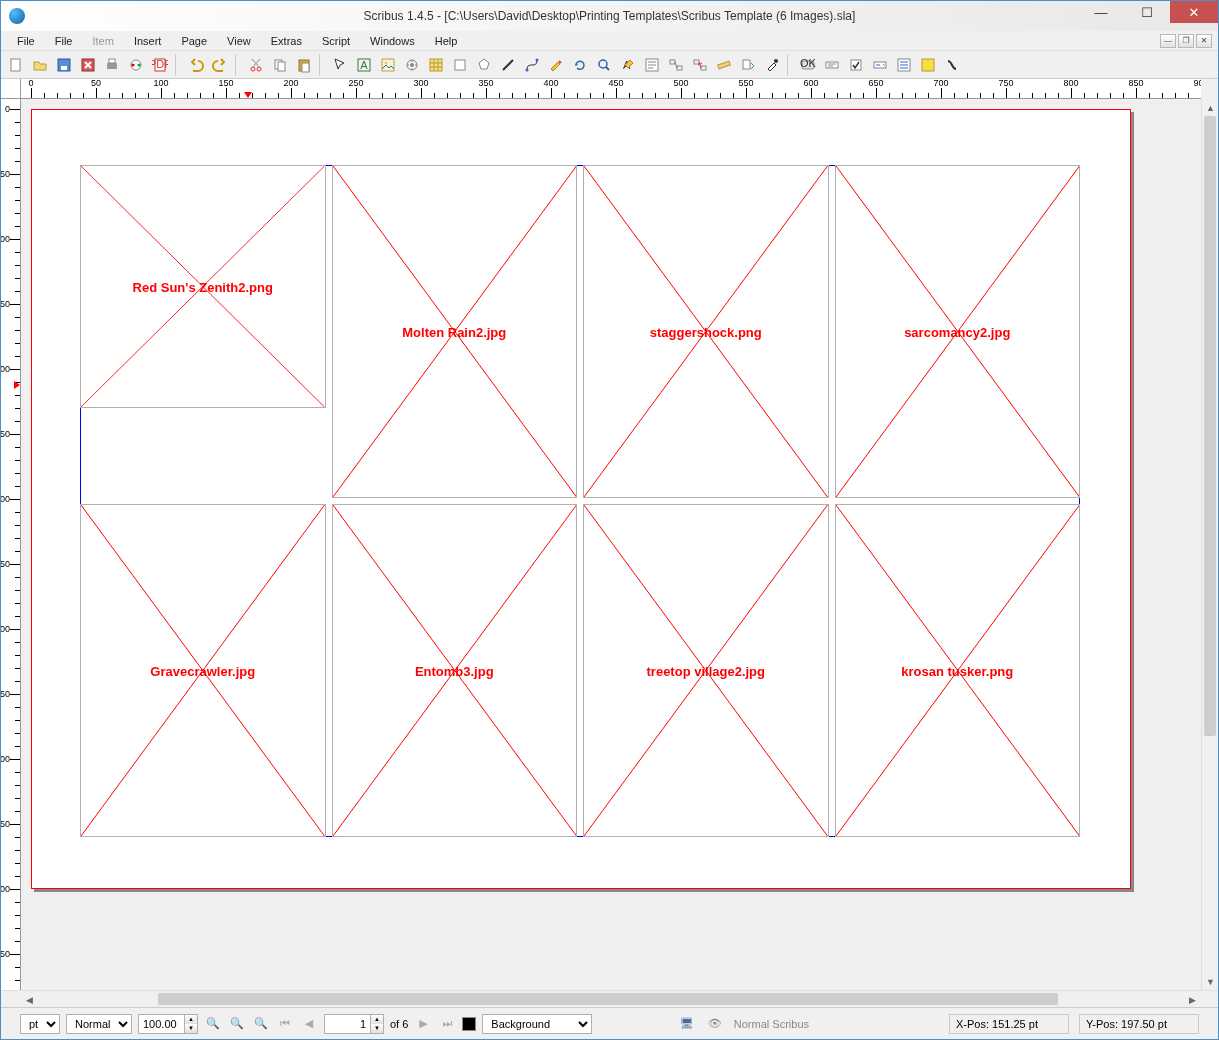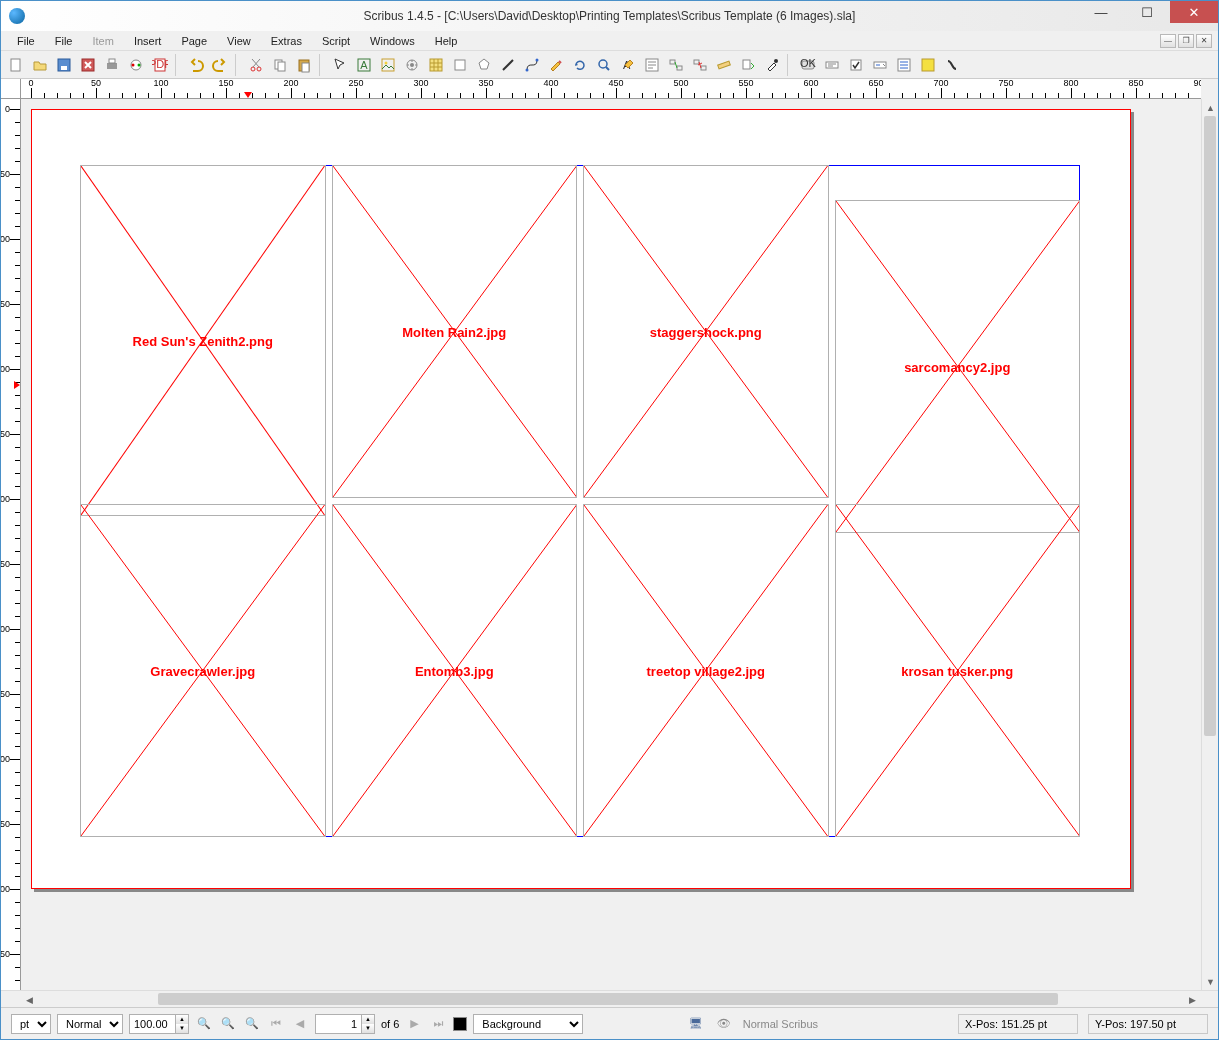--- a/index.html
+++ b/index.html
@@ -46,21 +46,21 @@
 
 .vscroll { width: 17px; background: #f0f0f0; border-left: 1px solid #ddd; position: relative; }
 .vscroll .thumb { position: absolute; left: 2px; right: 2px; top: 17px; height: 620px; background: #cdcdcd; border-radius: 2px; }
 .hscroll-row { height: 17px; display: flex; background: #f0f0f0; border-top: 1px solid #ddd; }
 .hscroll-row .corner { width: 20px; }
 .hscroll { flex: 1; position: relative; }
 .hscroll .thumb { position: absolute; top: 2px; bottom: 2px; left: 120px; width: 900px; background: #cdcdcd; border-radius: 2px; }
 .sb-btn { width: 17px; height: 17px; display: flex; align-items: center; justify-content: center; color: #666; font-size: 9px; }
 
 
-.statusbar { height: 32px; background: #f0f0f0; border-top: 1px solid #ccc; display: flex; align-items: center; padding: 0 10px; gap: 6px; }
+.statusbar { height: 32px; background: #f0f0f0; border-top: 1px solid #ccc; display: flex; align-items: center; padding: 0 19px; gap: 6px; }
 .statusbar select, .statusbar input { height: 20px; border: 1px solid #b0b0b0; background: #fff; font-size: 11px; padding: 0 4px; }
 .statusbar .sbtn { width: 18px; height: 18px; display: flex; align-items: center; justify-content: center; color: #4a6a9a; }
 .spin { width: 60px; display: flex; align-items: center; }
 .spin input { width: 46px; text-align: right; border-right: none; }
 .spin .arrows { width: 14px; height: 20px; border: 1px solid #b0b0b0; display: flex; flex-direction: column; }
 .spin .arrows div { flex:1; font-size:6px; display:flex; align-items:center; justify-content:center; background:linear-gradient(#fff,#e0e0e0);}
 .layer-swatch { width: 14px; height: 14px; background: #000; border: 1px solid #888; }
 .statusbar .right { margin-left: auto; display: flex; align-items: center; gap: 10px; }
 .pos-box { border: 1px solid #c8c8c8; padding: 3px 6px; min-width: 120px; background: #f0f0f0; }
 
@@ -549,42 +549,42 @@
       <div class="tick minor" style="top: 881px;"></div>
       <div class="ruler-marker-v" style="top: 286px;"></div>
     </div>
   <div class="canvas-wrap">
     <div class="canvas-scroll">
       <div class="page-container">
         <div class="page-shadow"></div>
         <div class="page">
           <div class="margin-box"></div>
           <div class="frames" id="frames">
-              <div class="frame" style="left: 0px; top: 0px; width: 245.5px; height: 351px;">
+              <div class="frame" style="left: 0px; top: 0px; width: 245.5px; height: 243px;">
                 <svg viewBox="0 0 245.5 333" preserveAspectRatio="none">
                   <line x1="0" y1="0" x2="245.5" y2="333" stroke="red"></line>
                   <line x1="245.5" y1="0" x2="0" y2="333" stroke="red"></line>
                 </svg>
                 <div class="fname">Red Sun's Zenith2.png</div>
               </div>
               <div class="frame" style="left: 251.5px; top: 0px; width: 245.5px; height: 333px;">
                 <svg viewBox="0 0 245.5 333" preserveAspectRatio="none">
                   <line x1="0" y1="0" x2="245.5" y2="333" stroke="red"></line>
                   <line x1="245.5" y1="0" x2="0" y2="333" stroke="red"></line>
                 </svg>
                 <div class="fname">Molten Rain2.jpg</div>
               </div>
               <div class="frame" style="left: 503px; top: 0px; width: 245.5px; height: 333px;">
                 <svg viewBox="0 0 245.5 333" preserveAspectRatio="none">
                   <line x1="0" y1="0" x2="245.5" y2="333" stroke="red"></line>
                   <line x1="245.5" y1="0" x2="0" y2="333" stroke="red"></line>
                 </svg>
                 <div class="fname">staggershock.png</div>
               </div>
-              <div class="frame" style="left: 754.5px; top: 0px; width: 245.5px; height: 333px; margin-top: 35px;">
+              <div class="frame" style="left: 754.5px; top: 0px; width: 245.5px; height: 333px;">
                 <svg viewBox="0 0 245.5 333" preserveAspectRatio="none">
                   <line x1="0" y1="0" x2="245.5" y2="333" stroke="red"></line>
                   <line x1="245.5" y1="0" x2="0" y2="333" stroke="red"></line>
                 </svg>
                 <div class="fname">sarcomancy2.jpg</div>
               </div>
               <div class="frame" style="left: 0px; top: 339px; width: 245.5px; height: 333px;">
                 <svg viewBox="0 0 245.5 333" preserveAspectRatio="none">
                   <line x1="0" y1="0" x2="245.5" y2="333" stroke="red"></line>
                   <line x1="245.5" y1="0" x2="0" y2="333" stroke="red"></line>

